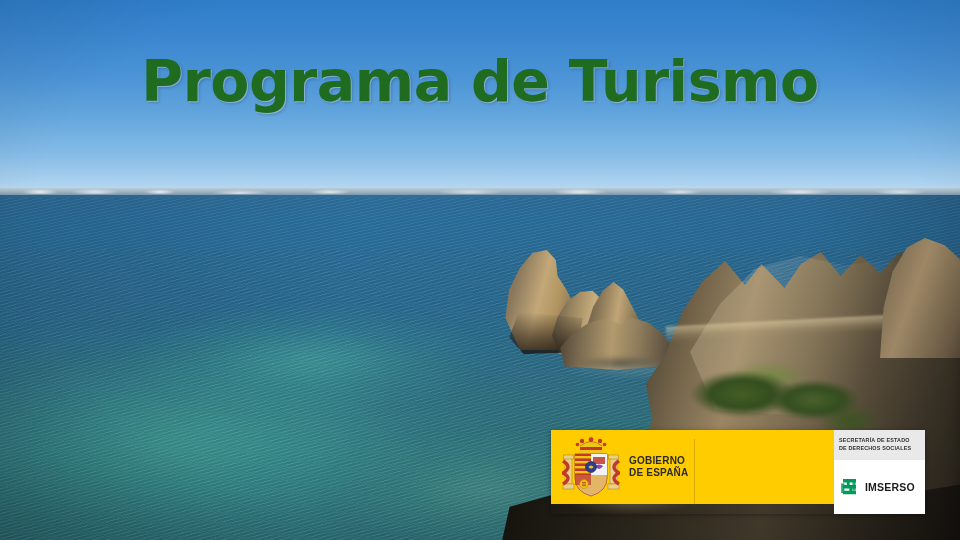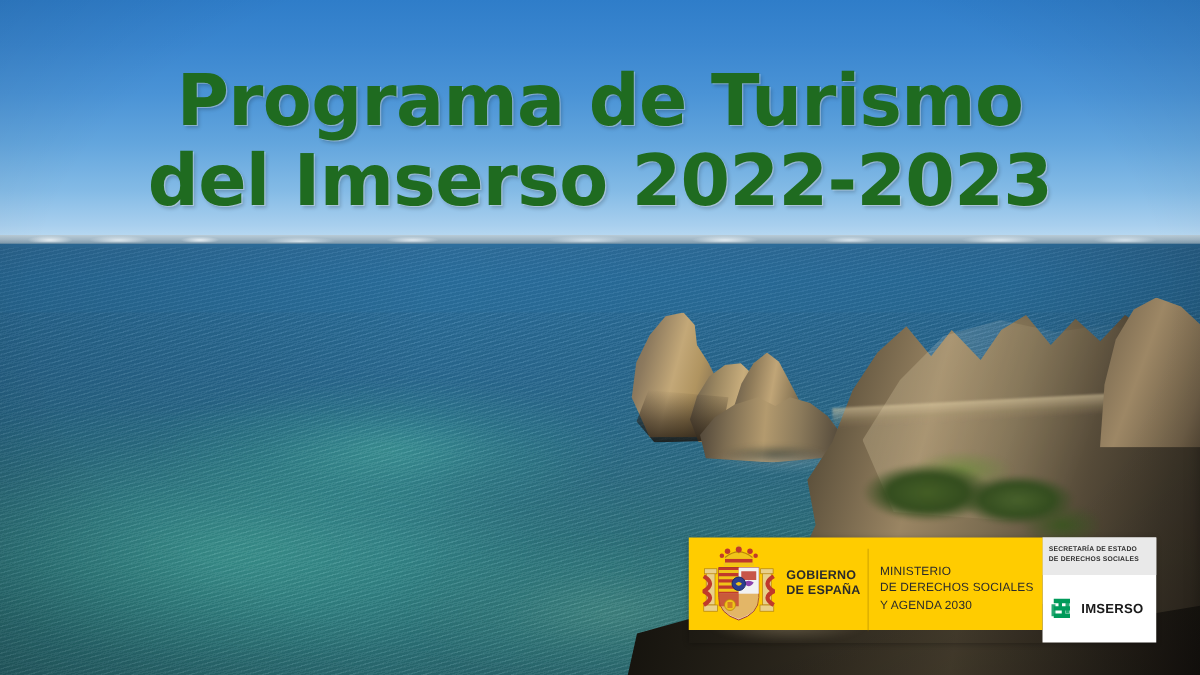--- a/index.html
+++ b/index.html
@@ -331,21 +331,20 @@
   <div class="strata"></div>
   <div class="veg2"></div>
   <div class="veg"></div>
   <div class="cliff-far"></div>
   <div class="fg-rock"></div>
   <div class="fg-rock-lite"></div>
   <div class="scene-vignette"></div>
 
   <div class="title-block">
     <span class="title-line l1">Programa de Turismo</span>
-    <span class="title-line l2">del Imserso 2022-2023</span>
   </div>
 
   <div class="banner">
 
     <div class="banner-gov">
       <div class="banner-sep"></div>
 
       <div class="coa">
         <svg viewBox="0 0 58 66" width="58" height="66" aria-hidden="true">
 
@@ -393,25 +392,20 @@
             <path d="M26.4 33 q2.6 -3 5.2 0 q-2.6 3 -5.2 0 z" fill="#f0c419"></path>
           </g>
         </svg>
       </div>
 
       <div class="gov-text">
         <div>GOBIERNO</div>
         <div>DE ESPAÑA</div>
       </div>
 
-      <div class="min-text">
-        <div>MINISTERIO</div>
-        <div>DE DERECHOS SOCIALES</div>
-        <div>Y AGENDA 2030</div>
-      </div>
     </div>
 
     <div class="banner-imserso">
       <div class="see-head">
         <span>SECRETARÍA DE ESTADO</span>
         <span>DE DERECHOS SOCIALES</span>
       </div>
       <div class="imserso-row">
         <div class="imserso-mark">
           <svg viewBox="0 0 22 22" width="22" height="22" aria-hidden="true">

